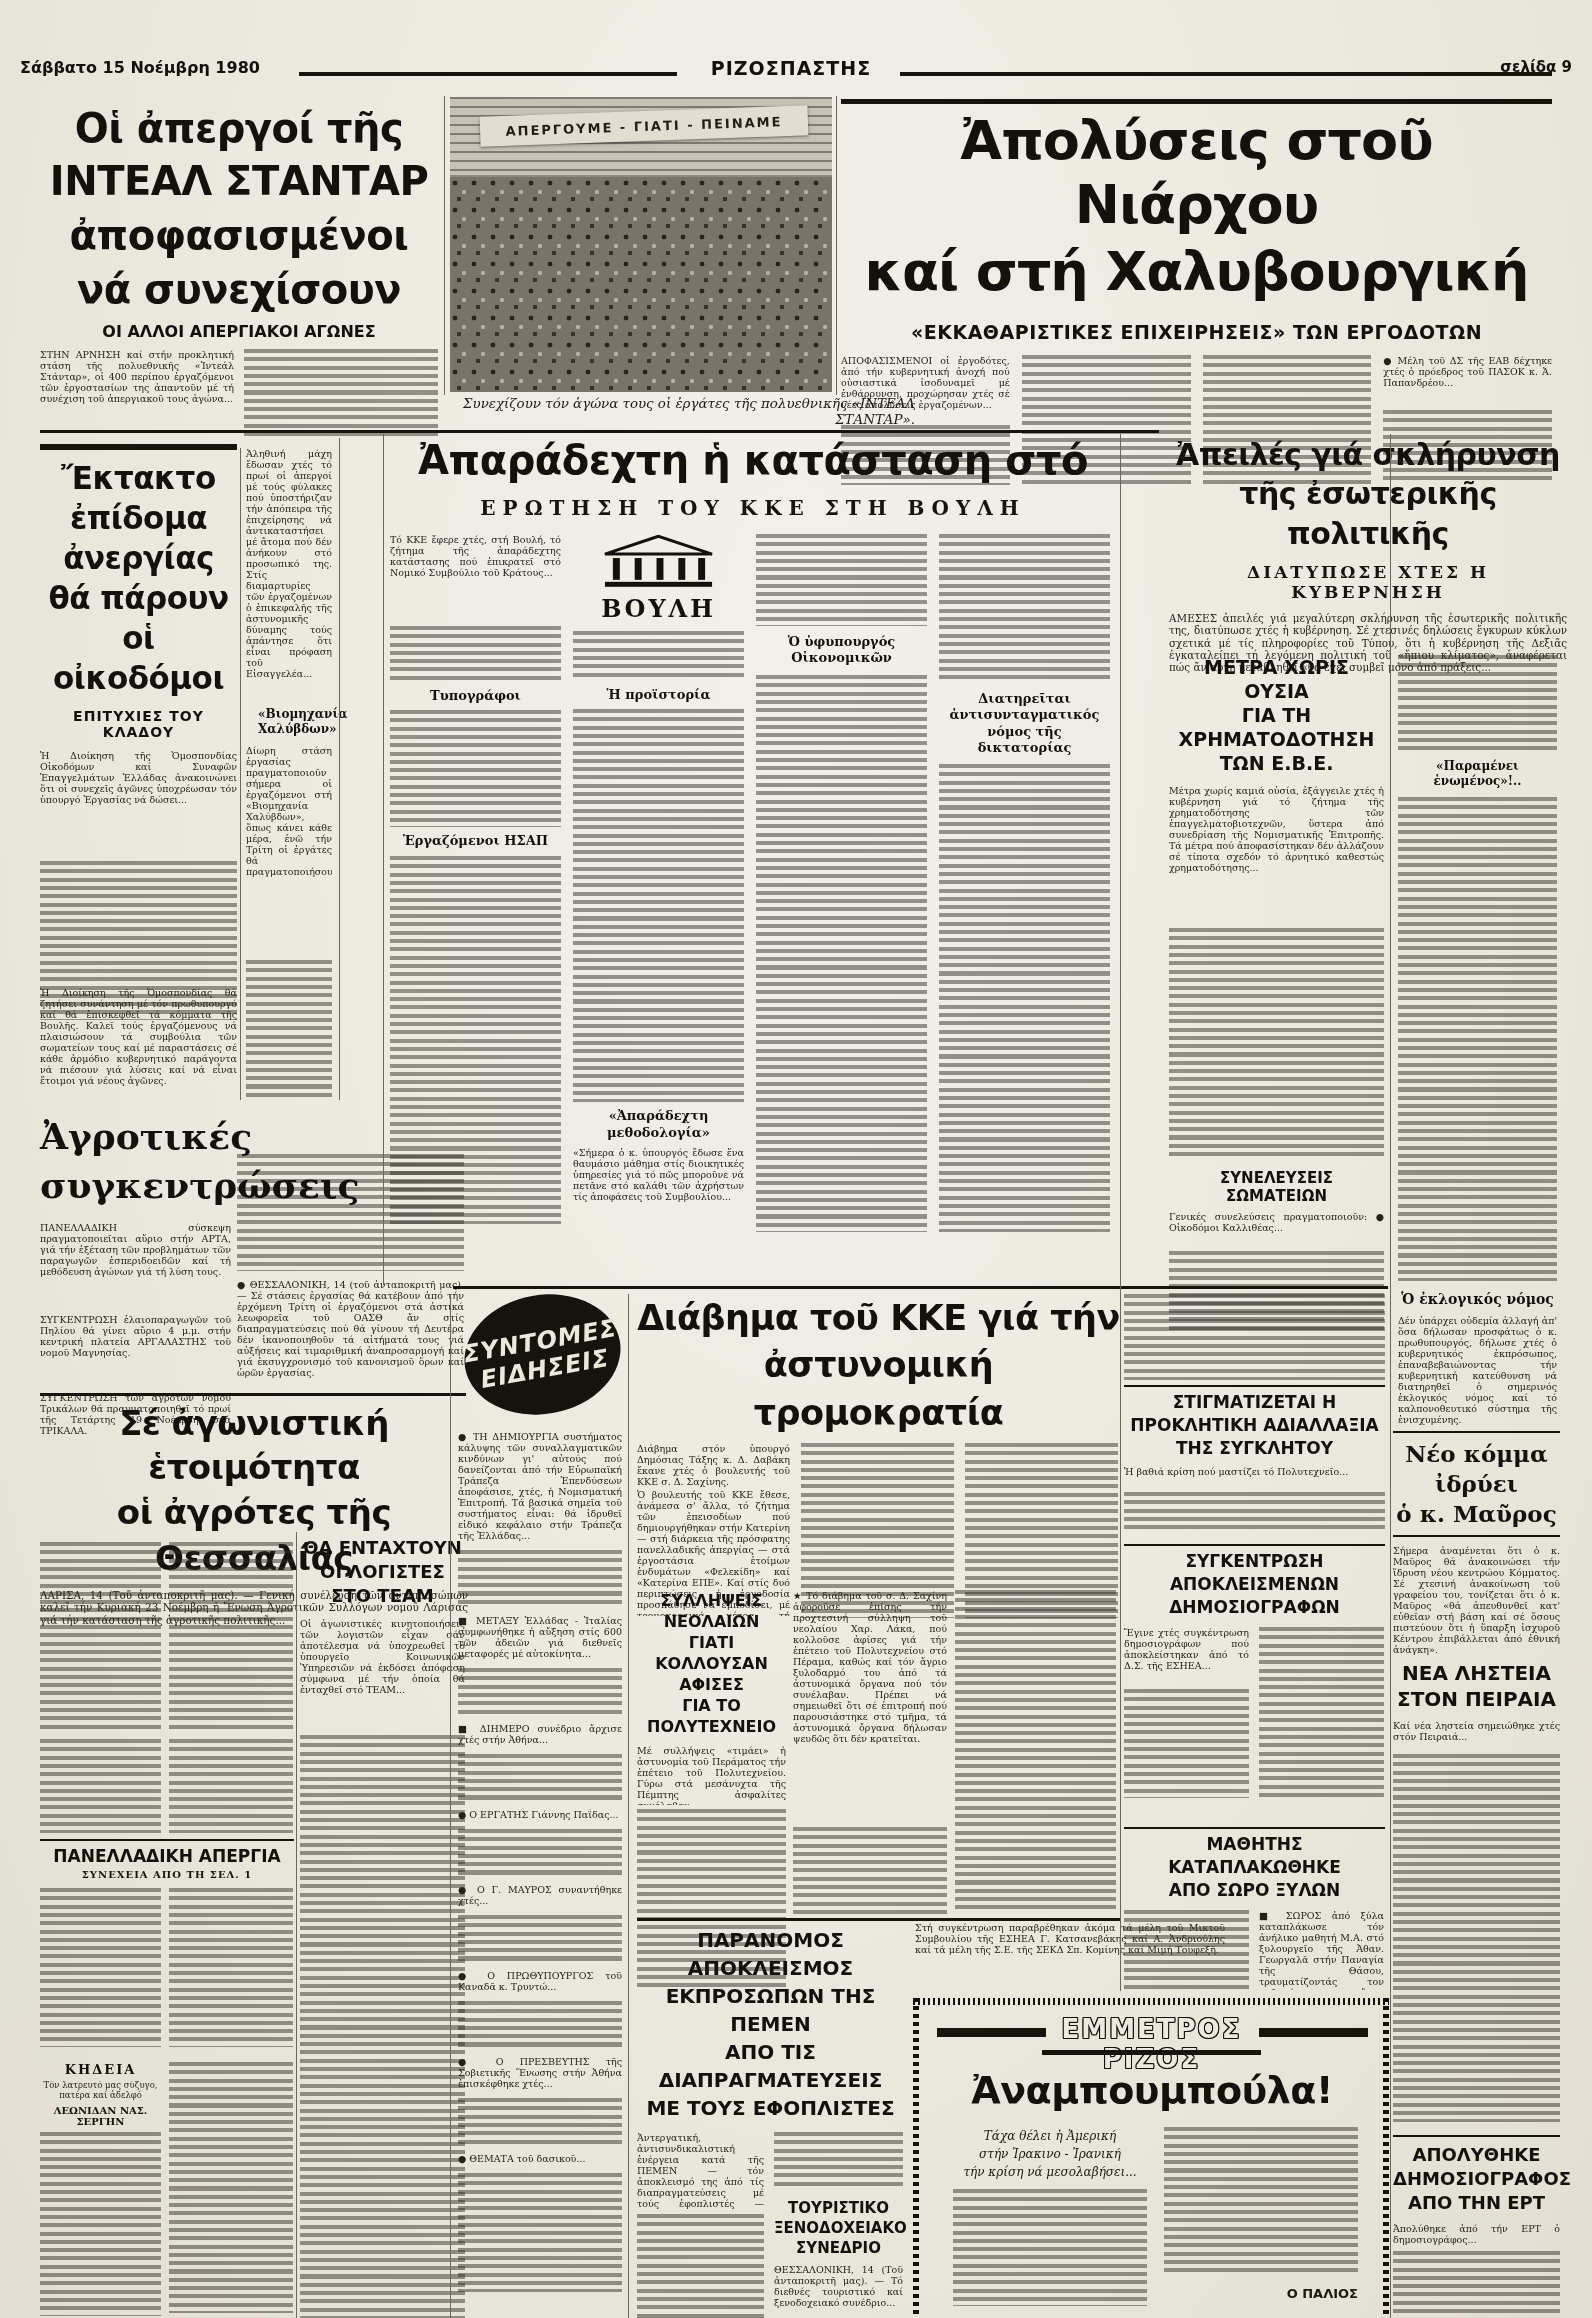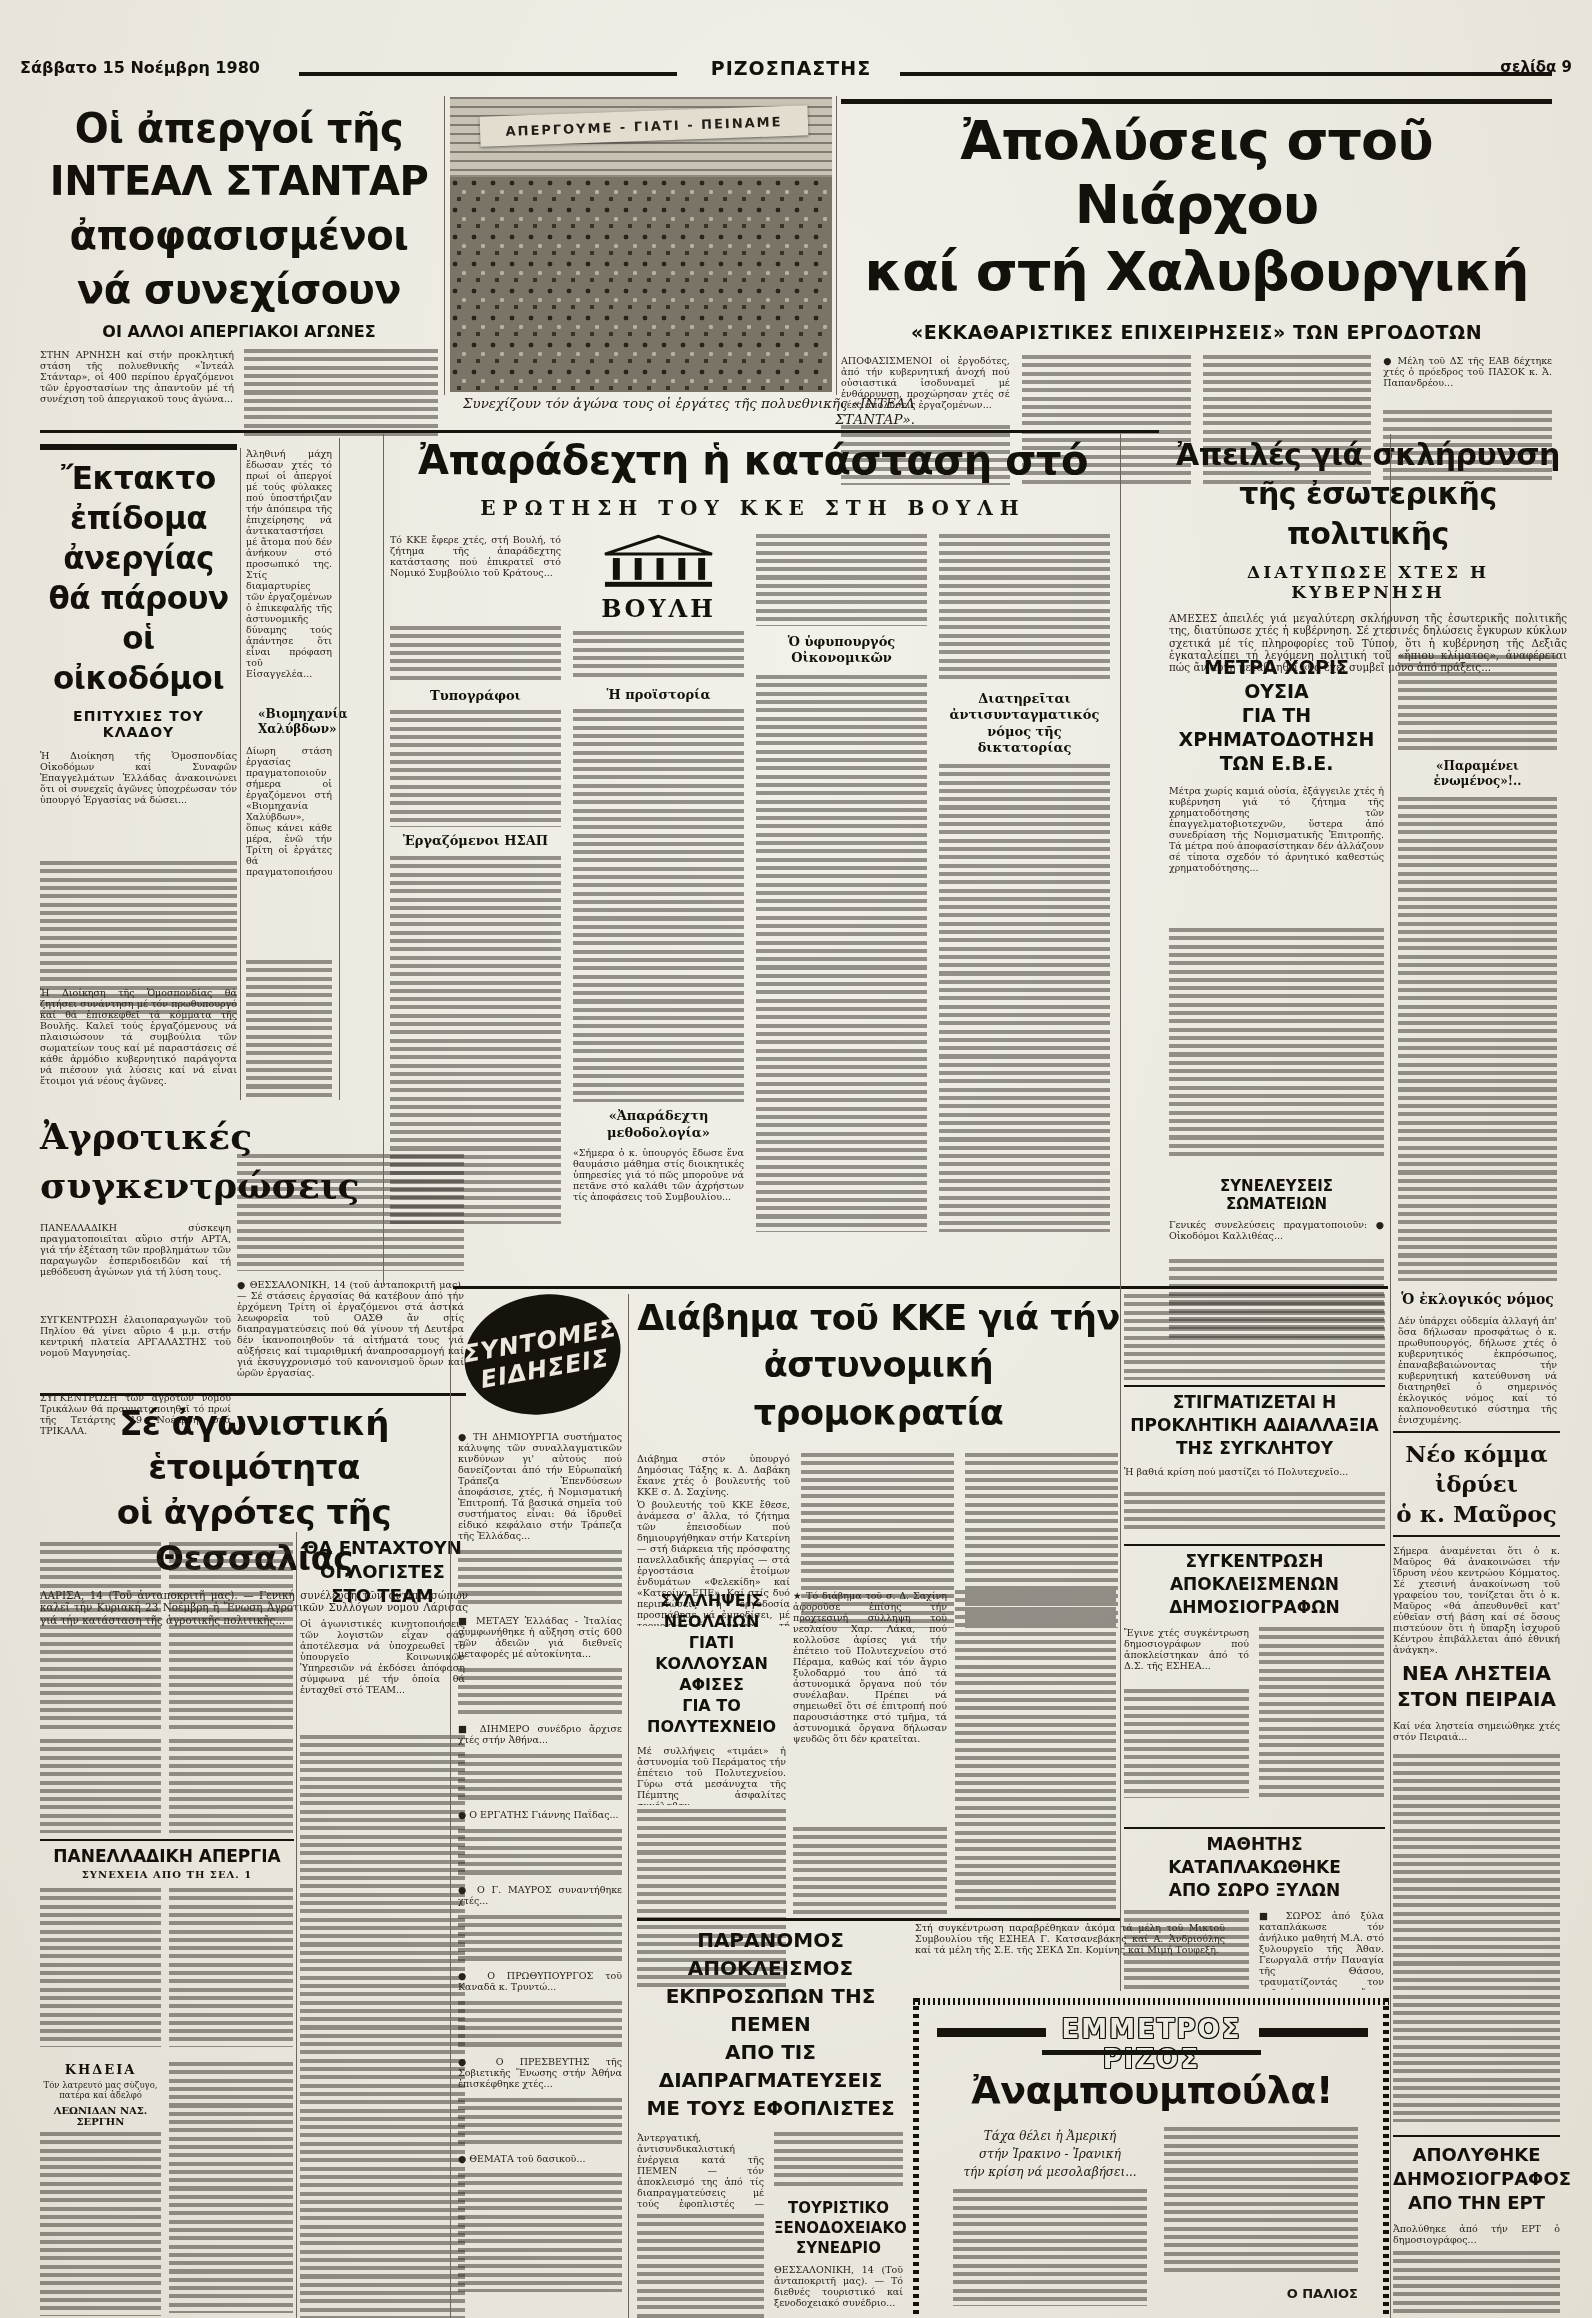--- a/index.html
+++ b/index.html
@@ -146,21 +146,21 @@
     <div class="kick" style="font-size:17px;letter-spacing:3px;margin-top:8px">ΔΙΑΤΥΠΩΣΕ ΧΤΕΣ Η ΚΥΒΕΡΝΗΣΗ</div>
     <div class="bd" style="height:107px;margin-top:10px;font-size:10.4px">ΑΜΕΣΕΣ ἀπειλές γιά μεγαλύτερη σκλήρυνση τῆς ἐσωτερικῆς πολιτικῆς της, διατύπωσε χτές ἡ κυβέρνηση. Σέ χτεσινές δηλώσεις ἔγκυρων κύκλων σχετικά μέ τίς πληροφορίες τοῦ Τύπου, ὅτι ἡ κυβέρνηση τῆς Δεξιᾶς ἐγκαταλείπει τή λεγόμενη πολιτική τοῦ «ἤπιου κλίματος», ἀναφέρεται πώς ἄν αὐτή μεταβληθεῖ «θά ἔχει συμβεῖ μόνο ἀπό πράξεις...</div>
   </div>
 
   <div class="abs" style="left:1169px;top:655px;width:215px">
     <div class="hs" style="font-size:19px;line-height:24px">ΜΕΤΡΑ ΧΩΡΙΣ ΟΥΣΙΑ</div>
     <div class="hs" style="font-size:19px;line-height:24px">ΓΙΑ ΤΗ ΧΡΗΜΑΤΟΔΟΤΗΣΗ</div>
     <div class="hs" style="font-size:19px;line-height:24px">ΤΩΝ Ε.Β.Ε.</div>
     <div class="bds" style="height:139px;margin-top:10px">Μέτρα χωρίς καμιά οὐσία, ἐξάγγειλε χτές ἡ κυβέρνηση γιά τό ζήτημα τῆς χρηματοδότησης τῶν ἐπαγγελματοβιοτεχνῶν, ὕστερα ἀπό συνεδρίαση τῆς Νομισματικῆς Ἐπιτροπῆς. Τά μέτρα πού ἀποφασίστηκαν δέν ἀλλάζουν σέ τίποτα σχεδόν τό ἀρνητικό καθεστώς χρηματοδότησης...</div>
     <div class="gk" style="height:229px;margin-top:4px"></div>
-    <div class="hs" style="font-size:15px;margin-top:20px">ΣΥΝΕΛΕΥΣΕΙΣ ΣΩΜΑΤΕΙΩΝ</div>
+    <div class="hs" style="font-size:15px;margin-top:12px">ΣΥΝΕΛΕΥΣΕΙΣ ΣΩΜΑΤΕΙΩΝ</div>
     <div class="bds" style="height:36px;margin-top:6px">Γενικές συνελεύσεις πραγματοποιοῦν: ● Οἰκοδόμοι Καλλιθέας...</div>
     <div class="gk" style="height:80px;margin-top:4px"></div>
   </div>
 
   <div class="abs" style="left:1398px;top:655px;width:159px">
     <div class="gk" style="height:96px"></div>
     <div class="sh" style="font-size:12px;margin:8px 0">«Παραμένει ἑνωμένος»!..</div>
     <div class="gk" style="height:484px"></div>
     <div class="sh" style="font-size:14px;margin:10px 0 6px">Ὁ ἐκλογικός νόμος</div>
     <div class="bds" style="height:159px">Δέν ὑπάρχει οὐδεμία ἀλλαγή ἀπ' ὅσα δήλωσαν προσφάτως ὁ κ. πρωθυπουργός, δήλωσε χτές ὁ κυβερνητικός ἐκπρόσωπος, ἐπαναβεβαιώνοντας τήν κυβερνητική κατεύθυνση νά διατηρηθεῖ ὁ σημερινός ἐκλογικός νόμος καί τό καλπονοθευτικό σύστημα τῆς ἐνισχυμένης.</div>
@@ -260,21 +260,21 @@
     <div class="gk" style="height:46px;flex:none"></div>
     <div class="bds">● Ο ΠΡΕΣΒΕΥΤΗΣ τῆς Σοβιετικῆς Ἕνωσης στήν Ἀθήνα ἐπισκέφθηκε χτές...</div>
     <div class="gk" style="height:46px;flex:none"></div>
     <div class="bds">● ΘΕΜΑΤΑ τοῦ δασικοῦ...</div>
     <div class="gk" style="height:119px;flex:none"></div>
   </div>
 
   <div class="abs" style="left:637px;top:1295px;width:483px">
     <div class="hl" style="font-size:35px;line-height:46px">Διάβημα τοῦ ΚΚΕ γιά τήν</div>
     <div class="hl" style="font-size:35px;line-height:48px">ἀστυνομική τρομοκρατία</div>
-    <div class="cols" style="margin-top:16px;gap:11px">
+    <div class="cols" style="margin-top:6px;gap:11px">
       <div style="width:153px">
           <div class="bds" style="height:44px">Διάβημα στόν ὑπουργό Δημόσιας Τάξης κ. Δ. Δαβάκη ἔκανε χτές ὁ βουλευτής τοῦ ΚΚΕ σ. Δ. Σαχίνης.</div>
           <div class="bds" style="height:127px;margin-top:2px">Ὁ βουλευτής τοῦ ΚΚΕ ἔθεσε, ἀνάμεσα σ' ἄλλα, τό ζήτημα τῶν ἐπεισοδίων πού δημιουργήθηκαν στήν Κατερίνη — στή διάρκεια τῆς πρόσφατης πανελλαδικῆς ἀπεργίας — στά ἐργοστάσια ἑτοίμων ἐνδυμάτων «Φελεκίδη» καί «Κατερίνα ΕΠΕ». Καί στίς δυό περιπτώσεις ἡ ἐργοδοσία προσπάθησε νά ἐμποδίσει, μέ τρομοκρατικά μέτρα, τή συμμετοχή τῶν ἐργαζομένων σέ ἀπεργιακές ἐκδηλώσεις.</div>
         </div>
       <div class="gk" style="width:153px;height:175px"></div>
       <div class="gk" style="width:153px;height:175px"></div>
     </div>
   </div>
 
   <div class="abs" style="left:637px;top:1590px;width:149px">

